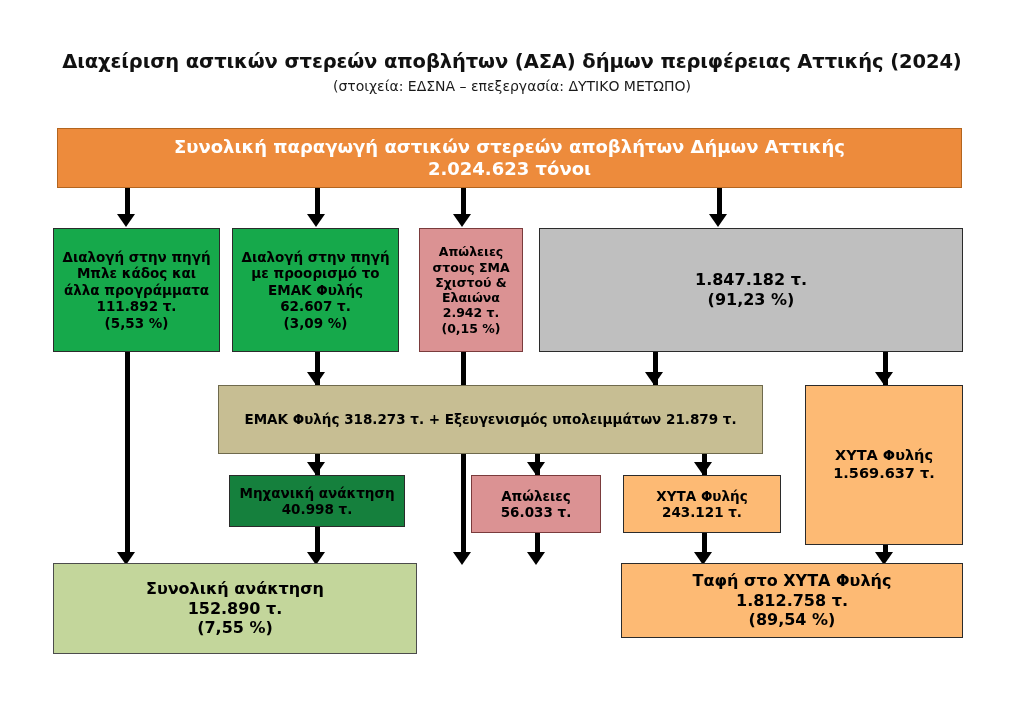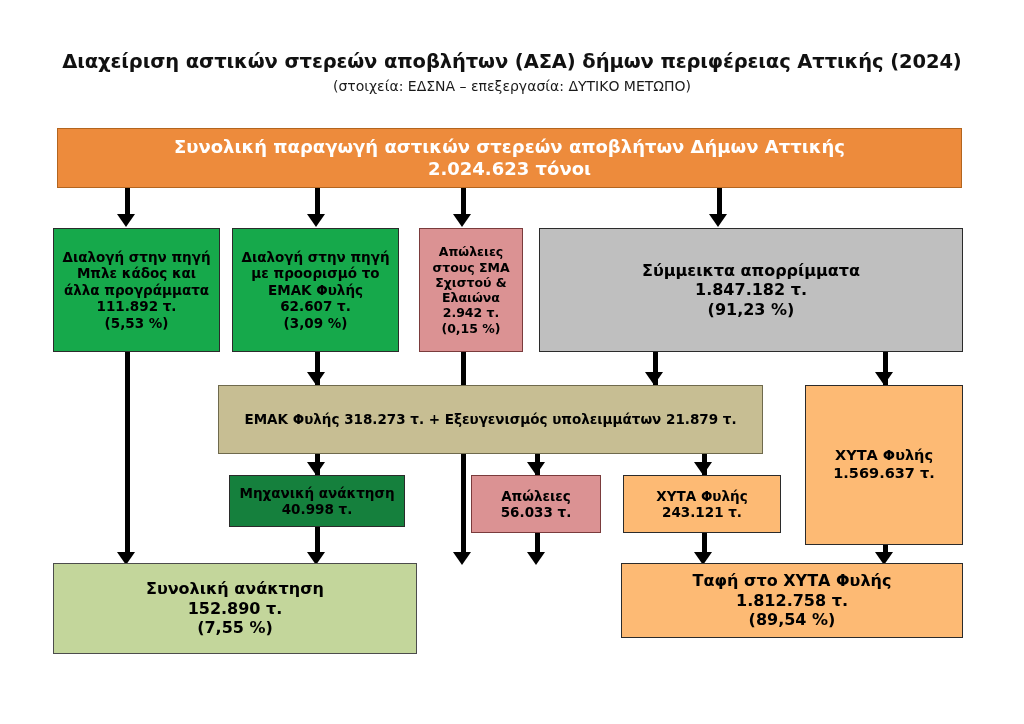--- a/index.html
+++ b/index.html
@@ -122,21 +122,20 @@
   <div class="node c-pink" style="left:419px;top:228px;width:104px;height:124px;font-size:12.5px;">
     <span class="ln">Απώλειες</span>
     <span class="ln">στους ΣΜΑ</span>
     <span class="ln">Σχιστού &amp;</span>
     <span class="ln">Ελαιώνα</span>
     <span class="ln">2.942 τ.</span>
     <span class="ln">(0,15 %)</span>
   </div>
 
   <div class="node c-gray" style="left:539px;top:228px;width:424px;height:124px;font-size:16px;">
-    <span class="ln">Σύμμεικτα απορρίμματα</span>
     <span class="ln">1.847.182 τ.</span>
     <span class="ln">(91,23 %)</span>
   </div>
 
   <div class="node c-tan" style="left:218px;top:385px;width:545px;height:69px;font-size:13.5px;">
     <span class="ln">ΕΜΑΚ Φυλής 318.273 τ. + Εξευγενισμός υπολειμμάτων 21.879 τ.</span>
   </div>
 
   <div class="node c-dgray" style="left:805px;top:385px;width:158px;height:160px;font-size:14.5px;">
     <span class="ln">ΧΥΤΑ Φυλής</span>

